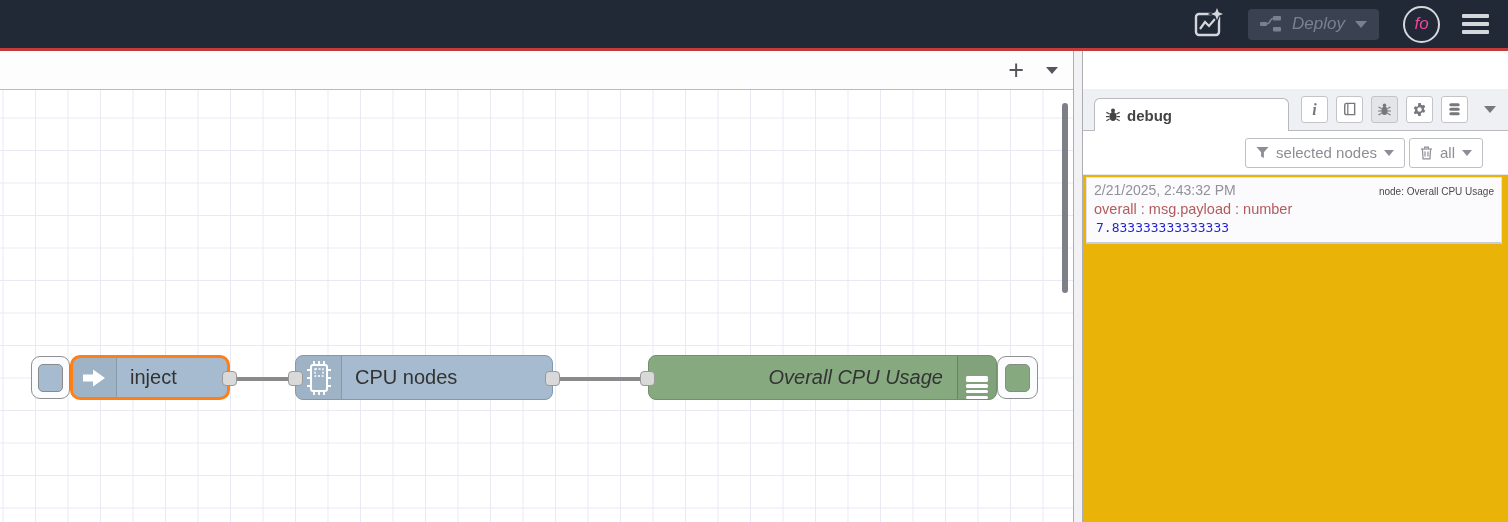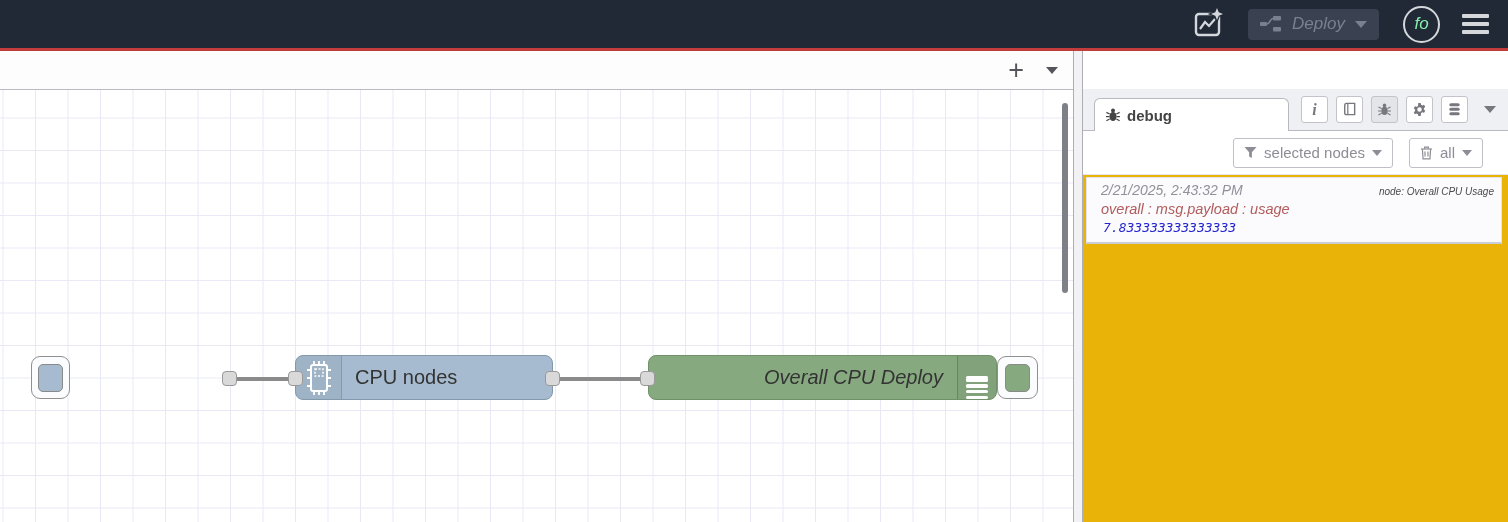--- a/index.html
+++ b/index.html
@@ -5,21 +5,21 @@
   * { margin:0; padding:0; box-sizing:border-box; }
   html,body { width:1508px; height:522px; overflow:hidden; font-family:"Liberation Sans", sans-serif; background:#fff; }
 
   
   .header { height:48px; background:#212936; display:flex; align-items:center; justify-content:flex-end;font-style:italic; }
   .hdr-icon { color:#d4d7db; display:flex; align-items:center; justify-content:center; cursor:pointer; }
   .ai-icon { margin-right:22px; }
   .deploy-btn { display:flex; align-items:center; gap:10px; background:#3a4150; border-radius:4px; height:31px; padding:0 12px 0 12px; margin-right:24px; cursor:default; }
   .deploy-btn .dlabel { color:#798090; font-size:17px; }
   .caret { width:0; height:0; border-left:6px solid transparent; border-right:6px solid transparent; border-top:7px solid #798090; display:inline-block; }
-  .avatar { width:37px; height:37px; border:2px solid #d4d7db; border-radius:50%; color:#86efac; font-size:17px; display:flex; align-items:center; justify-content:center; margin-right:22px; cursor:pointer; }
+  .avatar { width:37px; height:37px; border:2px solid #d4d7db; border-radius:50%; color:#ec4899; font-size:17px; display:flex; align-items:center; justify-content:center; margin-right:22px; cursor:pointer; }
   .hamburger { width:27px; margin-right:19px; cursor:pointer; }
   .hamburger div { height:4px; background:#d4d7db; border-radius:1px; margin:4px 0; }
   .redbar { height:3px; background:#c23c3c; }
 
   
   .main { display:flex; height:471px; }
 
   
   .canvas-col { width:1073px; position:relative; background:#fff; }
   .canvas-tabbar { height:39px; background:#fdfdfd; border-bottom:1px solid #b9b9c0; display:flex; align-items:center; justify-content:flex-end; }
@@ -62,26 +62,26 @@
   .side-tabbar { height:42px; background:#eef0f3; border-bottom:1px solid #b9b9c0; display:flex; align-items:flex-end; }
   .side-tab { height:33px; width:195px; margin-left:11px; background:#fff; border:1px solid #b9b9c0; border-bottom:none; border-radius:6px 6px 0 0; display:flex; align-items:center; gap:6px; padding:0 10px; margin-bottom:-1px; z-index:2; cursor:pointer; }
   .side-tab .tab-label { font-size:15px; font-weight:700; color:#444; }
   .side-tab svg { color:#444; }
   .side-tools { margin-left:auto; display:flex; align-items:center; gap:8px; margin-bottom:7px; }
   .tool-btn { width:27px; height:27px; background:#fff; border:1px solid #c3c3c9; border-radius:3px; display:flex; align-items:center; justify-content:center; color:#77777d; cursor:pointer; padding:0; }
   .tool-btn.active { background:#e3e5e9; }
   .tool-btn .iglyph { font-family:"Liberation Serif",serif; font-weight:700; font-size:16px; font-style:italic; }
   .side-tools .caret.gray { border-top-color:#77777d; margin:0 12px 0 8px; }
 
-  .filter-row { height:44px; background:#fff; border-bottom:1px solid #e6e6ea; display:flex; align-items:center; justify-content:flex-end; gap:16px; padding-right:25px; }
+  .filter-row { height:44px; background:#fff; border-bottom:1px solid #e6e6ea; display:flex; align-items:center; justify-content:flex-end; gap:4px; padding-right:25px; }
   .filter-btn { height:30px; background:#fff; border:1px solid #bfbfc6; border-radius:3px; color:#8d8d95; font-size:15px; display:flex; align-items:center; gap:7px; padding:0 10px; cursor:pointer; font-family:"Liberation Sans",sans-serif; }
   .filter-btn .caret { border-top-color:#8d8d95; border-left-width:5px; border-right-width:5px; border-top-width:6px; }
 
   .msg-list { flex:1; overflow:hidden; padding:2px 6px 0 3px; }
-  .msg { background:#fbfbfd; border:1px solid #e2e2e8; border-bottom:2px solid #c9cdd6; padding:4px 7px 7px 14px;font-style:italic; }
+  .msg { background:#fbfbfd; border:1px solid #e2e2e8; border-bottom:2px solid #c9cdd6; padding:4px 7px 7px 7px; }
   .msg-meta { display:flex; justify-content:space-between; align-items:baseline; }
   .msg-ts { color:#919199; font-size:14px; }
   .msg-node { color:#4a4a4a; font-size:10px; }
   .msg-topic { color:#b25b5b; font-size:14.5px; margin-top:3px; }
   .msg-value { color:#2525d0; font-family:"DejaVu Sans Mono",monospace; font-size:13px; margin-top:3px; padding-left:2px; cursor:pointer; }
 
   svg { display:block; }
 </style>
 </head>
 <body>
@@ -126,20 +126,28 @@
     <div class="workspace">
       <svg class="wires">
         <line x1="230" y1="289" x2="296" y2="289" stroke="#8a8a8a" stroke-width="4"></line>
         <line x1="553" y1="289" x2="648" y2="289" stroke="#8a8a8a" stroke-width="4"></line>
       </svg>
 
       <div class="side-button inject-trigger">
           <div class="inner"></div>
         </div>
 
+      <div class="node node-inject">
+        <div class="icon-region">
+          <svg width="26" height="22" viewBox="0 0 26 22">
+              <path d="M1 7.5h10v-5l12 8.5-12 8.5v-5H1z" fill="#fff"></path>
+            </svg>
+        </div>
+        <span class="node-label">inject</span>
+      </div>
       <div class="port" style="left:222px; top:281px;"></div>
 
       <div class="node node-cpu">
         <div class="icon-region">
           <svg width="30" height="36" viewBox="0 0 30 36">
             <rect x="7" y="5" width="16" height="26" rx="2" fill="none" stroke="#fff" stroke-width="2"></rect>
             <rect x="11" y="9" width="8" height="7" fill="none" stroke="#fff" stroke-width="1.4" stroke-dasharray="2 1.6"></rect>
             <g stroke="#fff" stroke-width="1.8">
               <line x1="10" y1="1" x2="10" y2="5"></line>
                 <line x1="15" y1="1" x2="15" y2="5"></line>
@@ -155,21 +163,21 @@
                 <line x1="23" y1="26" x2="27" y2="26"></line>
             </g>
           </svg>
         </div>
         <span class="node-label">CPU nodes</span>
       </div>
       <div class="port" style="left:288px; top:281px;"></div>
       <div class="port" style="left:545px; top:281px;"></div>
 
       <div class="node node-debug">
-        <span class="node-label">Overall CPU Deploy</span>
+        <span class="node-label">Overall CPU Usage</span>
         <div class="icon-region right bars">
           <div>
               <div></div>
               <div></div>
               <div></div>
               <div></div>
             </div>
         </div>
       </div>
       <div class="port" style="left:640px; top:281px;"></div>
@@ -262,18 +270,18 @@
         <span class="caret"></span>
       </button>
     </div>
 
     <div class="msg-list">
       <div class="msg">
         <div class="msg-meta">
           <span class="msg-ts">2/21/2025, 2:43:32 PM</span>
           <span class="msg-node">node: Overall CPU Usage</span>
         </div>
-        <div class="msg-topic">overall : msg.payload : usage</div>
+        <div class="msg-topic">overall : msg.payload : number</div>
         <div class="msg-value">7.833333333333333</div>
       </div>
     </div>
   </aside>
 </div>
 
 </body></html>

